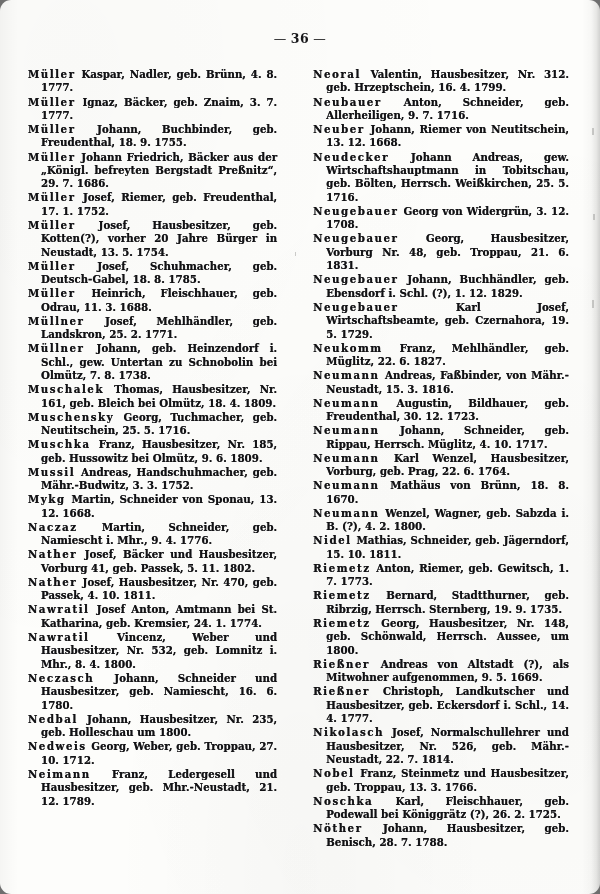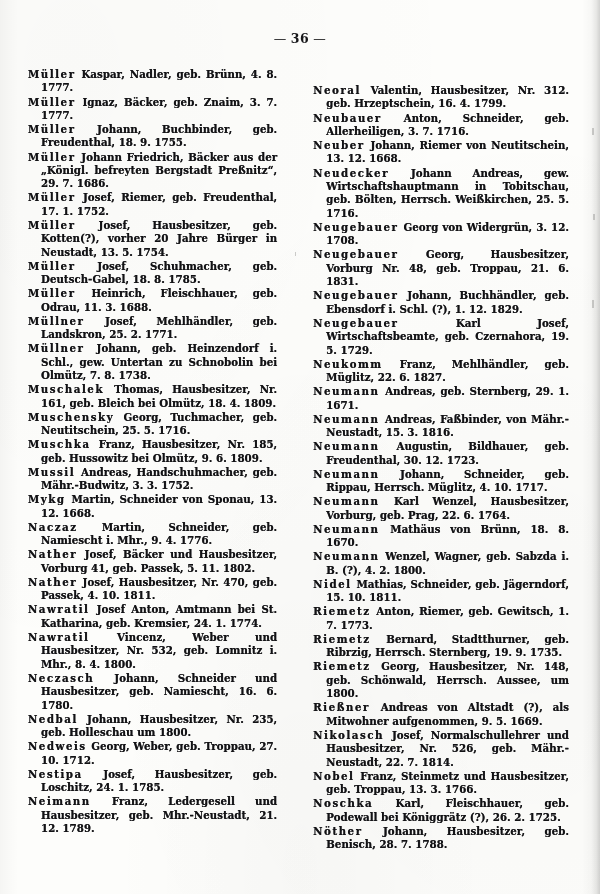--- a/index.html
+++ b/index.html
@@ -15,20 +15,21 @@
     margin: 0 auto;
     background: #fdfdfb;
     overflow: hidden;
     box-sizing: border-box;
     
     background-image:
       radial-gradient(ellipse at 12% 8%, rgba(0,0,0,0.016) 0%, rgba(0,0,0,0) 55%),
       radial-gradient(ellipse at 88% 72%, rgba(0,0,0,0.018) 0%, rgba(0,0,0,0) 60%),
       radial-gradient(ellipse at 50% 98%, rgba(0,0,0,0.02) 0%, rgba(0,0,0,0) 45%),
       linear-gradient(90deg, rgba(0,0,0,0.03) 0%, rgba(0,0,0,0) 3%, rgba(0,0,0,0) 97%, rgba(0,0,0,0.05) 100%);
+    border-radius: 11px;
   }
 
   
   .folio {
     position: absolute;
     top: 31px;
     left: 0;
     width: 600px;
     text-align: center;
     font-family: "DejaVu Serif", "Liberation Serif", serif;
@@ -49,21 +50,21 @@
     display: flex;
     justify-content: space-between;
     box-sizing: border-box;
     padding: 0 24px 0 28px;
     gap: 36px;
   }
   .column {
     width: 265px;
     box-sizing: border-box;
   }
-  .column.right { width: 272px; margin-top: 16px; }
+  .column.right { width: 272px; }
 
   
   .entry {
     font-family: "DejaVu Serif", "Liberation Serif", serif;
     font-size: 10.2px;
     line-height: 13.45px;
     color: #121215;
     text-align: justify;
     text-justify: inter-word;
     margin: 0 0 0.6px 0;
@@ -133,45 +134,44 @@
         <p class="entry"><span class="surname">Mussil</span><span class="rest"> Andreas, Handschuhmacher, geb. Mähr.-Budwitz, 3. 3. 1752.</span></p>
         <p class="entry"><span class="surname">Mykg</span><span class="rest"> Martin, Schneider von Sponau, 13. 12. 1668.</span></p>
         <p class="entry"><span class="surname">Naczaz</span><span class="rest"> Martin, Schneider, geb. Namiescht i. Mhr., 9. 4. 1776.</span></p>
         <p class="entry"><span class="surname">Nather</span><span class="rest"> Josef, Bäcker und Hausbesitzer, Vorburg 41, geb. Passek, 5. 11. 1802.</span></p>
         <p class="entry"><span class="surname">Nather</span><span class="rest"> Josef, Hausbesitzer, Nr. 470, geb. Passek, 4. 10. 1811.</span></p>
         <p class="entry"><span class="surname">Nawratil</span><span class="rest"> Josef Anton, Amtmann bei St. Katharina, geb. Kremsier, 24. 1. 1774.</span></p>
         <p class="entry"><span class="surname">Nawratil</span><span class="rest"> Vincenz, Weber und Hausbesitzer, Nr. 532, geb. Lomnitz i. Mhr., 8. 4. 1800.</span></p>
         <p class="entry"><span class="surname">Neczasch</span><span class="rest"> Johann, Schneider und Hausbesitzer, geb. Namiescht, 16. 6. 1780.</span></p>
         <p class="entry"><span class="surname">Nedbal</span><span class="rest"> Johann, Hausbesitzer, Nr. 235, geb. Holleschau um 1800.</span></p>
         <p class="entry"><span class="surname">Nedweis</span><span class="rest"> Georg, Weber, geb. Troppau, 27. 10. 1712.</span></p>
-        <p class="entry"><span class="surname">Nestipa</span><span class="rest"> Josef, Hausbesitzer, geb. Loschitz, 24. 1. 1785.</span></p>
         <p class="entry"><span class="surname">Neimann</span><span class="rest"> Franz, Ledergesell und Hausbesitzer, geb. Mhr.-Neustadt, 21. 12. 1789.</span></p>
       </div>
     <div class="column right" id="col-right">
         <p class="entry"><span class="surname">Neoral</span><span class="rest"> Valentin, Hausbesitzer, Nr. 312. geb. Hrzeptschein, 16. 4. 1799.</span></p>
-        <p class="entry"><span class="surname">Neubauer</span><span class="rest"> Anton, Schneider, geb. Allerheiligen, 3. 7. 1716.</span></p>
+        <p class="entry"><span class="surname">Neubauer</span><span class="rest"> Anton, Schneider, geb. Allerheiligen, 9. 7. 1716.</span></p>
         <p class="entry"><span class="surname">Neuber</span><span class="rest"> Johann, Riemer von Neutitschein, 13. 12. 1668.</span></p>
         <p class="entry"><span class="surname">Neudecker</span><span class="rest"> Johann Andreas, gew. Wirtschaftshauptmann in Tobitschau, geb. Bölten, Herrsch. Weißkirchen, 25. 5. 1716.</span></p>
         <p class="entry"><span class="surname">Neugebauer</span><span class="rest"> Georg von Widergrün, 3. 12. 1708.</span></p>
         <p class="entry"><span class="surname">Neugebauer</span><span class="rest"> Georg, Hausbesitzer, Vorburg Nr. 48, geb. Troppau, 21. 6. 1831.</span></p>
         <p class="entry"><span class="surname">Neugebauer</span><span class="rest"> Johann, Buchhändler, geb. Ebensdorf i. Schl. (?), 1. 12. 1829.</span></p>
         <p class="entry"><span class="surname">Neugebauer</span><span class="rest"> Karl Josef, Wirtschaftsbeamte, geb. Czernahora, 19. 5. 1729.</span></p>
         <p class="entry"><span class="surname">Neukomm</span><span class="rest"> Franz, Mehlhändler, geb. Müglitz, 22. 6. 1827.</span></p>
-        <p class="entry"><span class="surname">Neumann</span><span class="rest"> Andreas, geb. Sternberg, 29. 1. 1671.</span></p>
         <p class="entry"><span class="surname">Neumann</span><span class="rest"> Andreas, Faßbinder, von Mähr.-Neustadt, 15. 3. 1816.</span></p>
         <p class="entry"><span class="surname">Neumann</span><span class="rest"> Augustin, Bildhauer, geb. Freudenthal, 30. 12. 1723.</span></p>
         <p class="entry"><span class="surname">Neumann</span><span class="rest"> Johann, Schneider, geb. Rippau, Herrsch. Müglitz, 4. 10. 1717.</span></p>
         <p class="entry"><span class="surname">Neumann</span><span class="rest"> Karl Wenzel, Hausbesitzer, Vorburg, geb. Prag, 22. 6. 1764.</span></p>
         <p class="entry"><span class="surname">Neumann</span><span class="rest"> Mathäus von Brünn, 18. 8. 1670.</span></p>
         <p class="entry"><span class="surname">Neumann</span><span class="rest"> Wenzel, Wagner, geb. Sabzda i. B. (?), 4. 2. 1800.</span></p>
         <p class="entry"><span class="surname">Nidel</span><span class="rest"> Mathias, Schneider, geb. Jägerndorf, 15. 10. 1811.</span></p>
         <p class="entry"><span class="surname">Riemetz</span><span class="rest"> Anton, Riemer, geb. Gewitsch, 1. 7. 1773.</span></p>
         <p class="entry"><span class="surname">Riemetz</span><span class="rest"> Bernard, Stadtthurner, geb. Ribrzig, Herrsch. Sternberg, 19. 9. 1735.</span></p>
         <p class="entry"><span class="surname">Riemetz</span><span class="rest"> Georg, Hausbesitzer, Nr. 148, geb. Schönwald, Herrsch. Aussee, um 1800.</span></p>
         <p class="entry"><span class="surname">Rießner</span><span class="rest"> Andreas von Altstadt (?), als Mitwohner aufgenommen, 9. 5. 1669.</span></p>
+        <p class="entry"><span class="surname">Rießner</span><span class="rest"> Christoph, Landkutscher und Hausbesitzer, geb. Eckersdorf i. Schl., 14. 4. 1777.</span></p>
         <p class="entry"><span class="surname">Nikolasch</span><span class="rest"> Josef, Normalschullehrer und Hausbesitzer, Nr. 526, geb. Mähr.-Neustadt, 22. 7. 1814.</span></p>
         <p class="entry"><span class="surname">Nobel</span><span class="rest"> Franz, Steinmetz und Hausbesitzer, geb. Troppau, 13. 3. 1766.</span></p>
         <p class="entry"><span class="surname">Noschka</span><span class="rest"> Karl, Fleischhauer, geb. Podewall bei Königgrätz (?), 26. 2. 1725.</span></p>
         <p class="entry"><span class="surname">Nöther</span><span class="rest"> Johann, Hausbesitzer, geb. Benisch, 28. 7. 1788.</span></p>
       </div>
   </div>
 
   <div class="scan-edge"></div>
   <span class="speck" style="left:592px;top:128px;width:2px;height:7px;"></span>
   <span class="speck" style="left:593px;top:214px;width:2px;height:6px;"></span>

